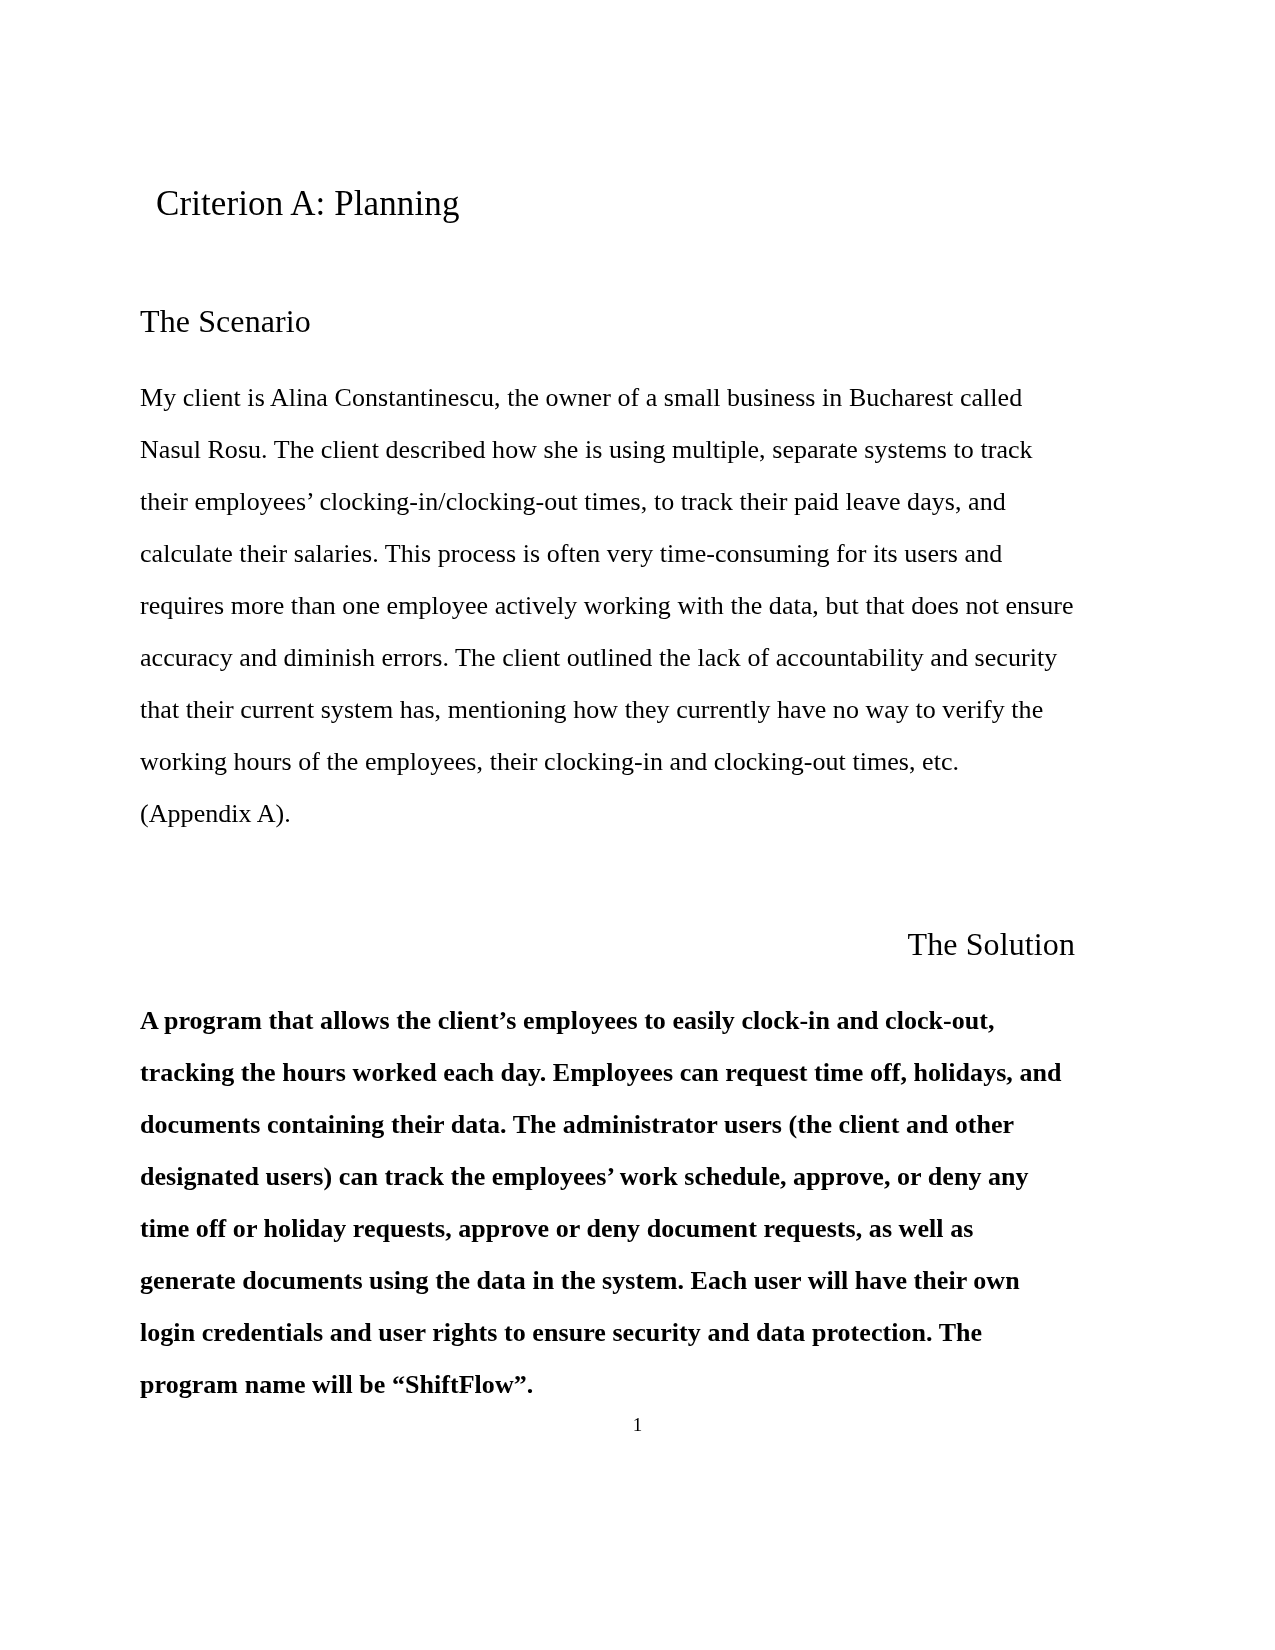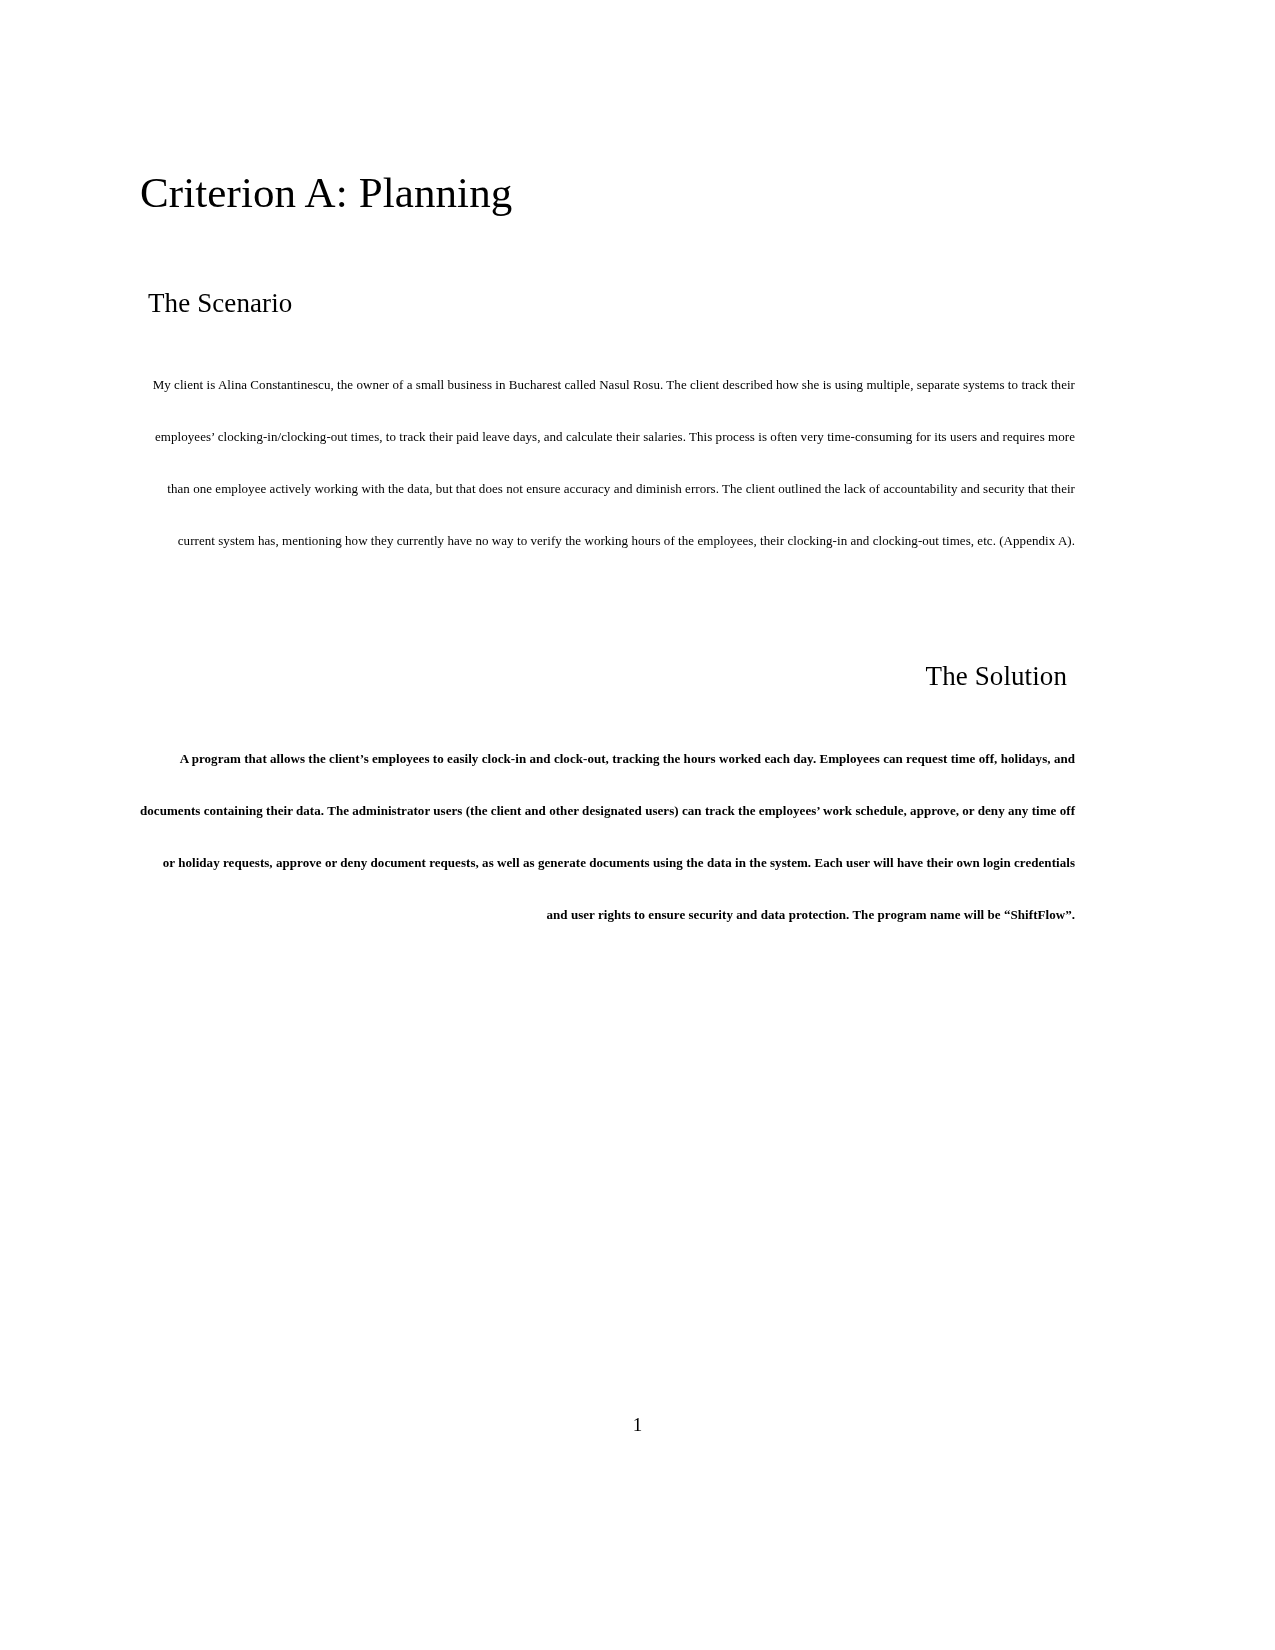--- a/index.html
+++ b/index.html
@@ -20,46 +20,46 @@
     box-sizing: border-box;
     overflow: hidden;
   }
   .content {
     position: absolute;
     left: 140px;
     top: 0;
     width: 935px;
   }
   .doc-title {
-    font-size: 43px;
+    font-size: 35px;
     font-weight: normal;
     line-height: 1.15;
-    margin: 0;
+    margin: 16px;
     padding-top: 168px;
     letter-spacing: 0.1px;
   }
   .section-heading {
-    font-size: 27px;
+    font-size: 32px;
     font-weight: normal;
     line-height: 1.15;
-    margin: 8px;
+    margin: 0;
     letter-spacing: 0.1px;
   }
   .heading-scenario {
     padding-top: 63px;
   }
   .heading-solution {
     padding-top: 86px;
     text-align: right;
   }
   .body-par {
-    font-size: 13px;
+    font-size: 26px;
     line-height: 52px;
     margin: 0;
-    text-align: right;
+    text-align: left;
     letter-spacing: 0.05px;
   }
   .par-scenario {
     padding-top: 32px;
   }
   .par-solution {
     padding-top: 32px;
     font-weight: bold;
   }
   .page-number {

